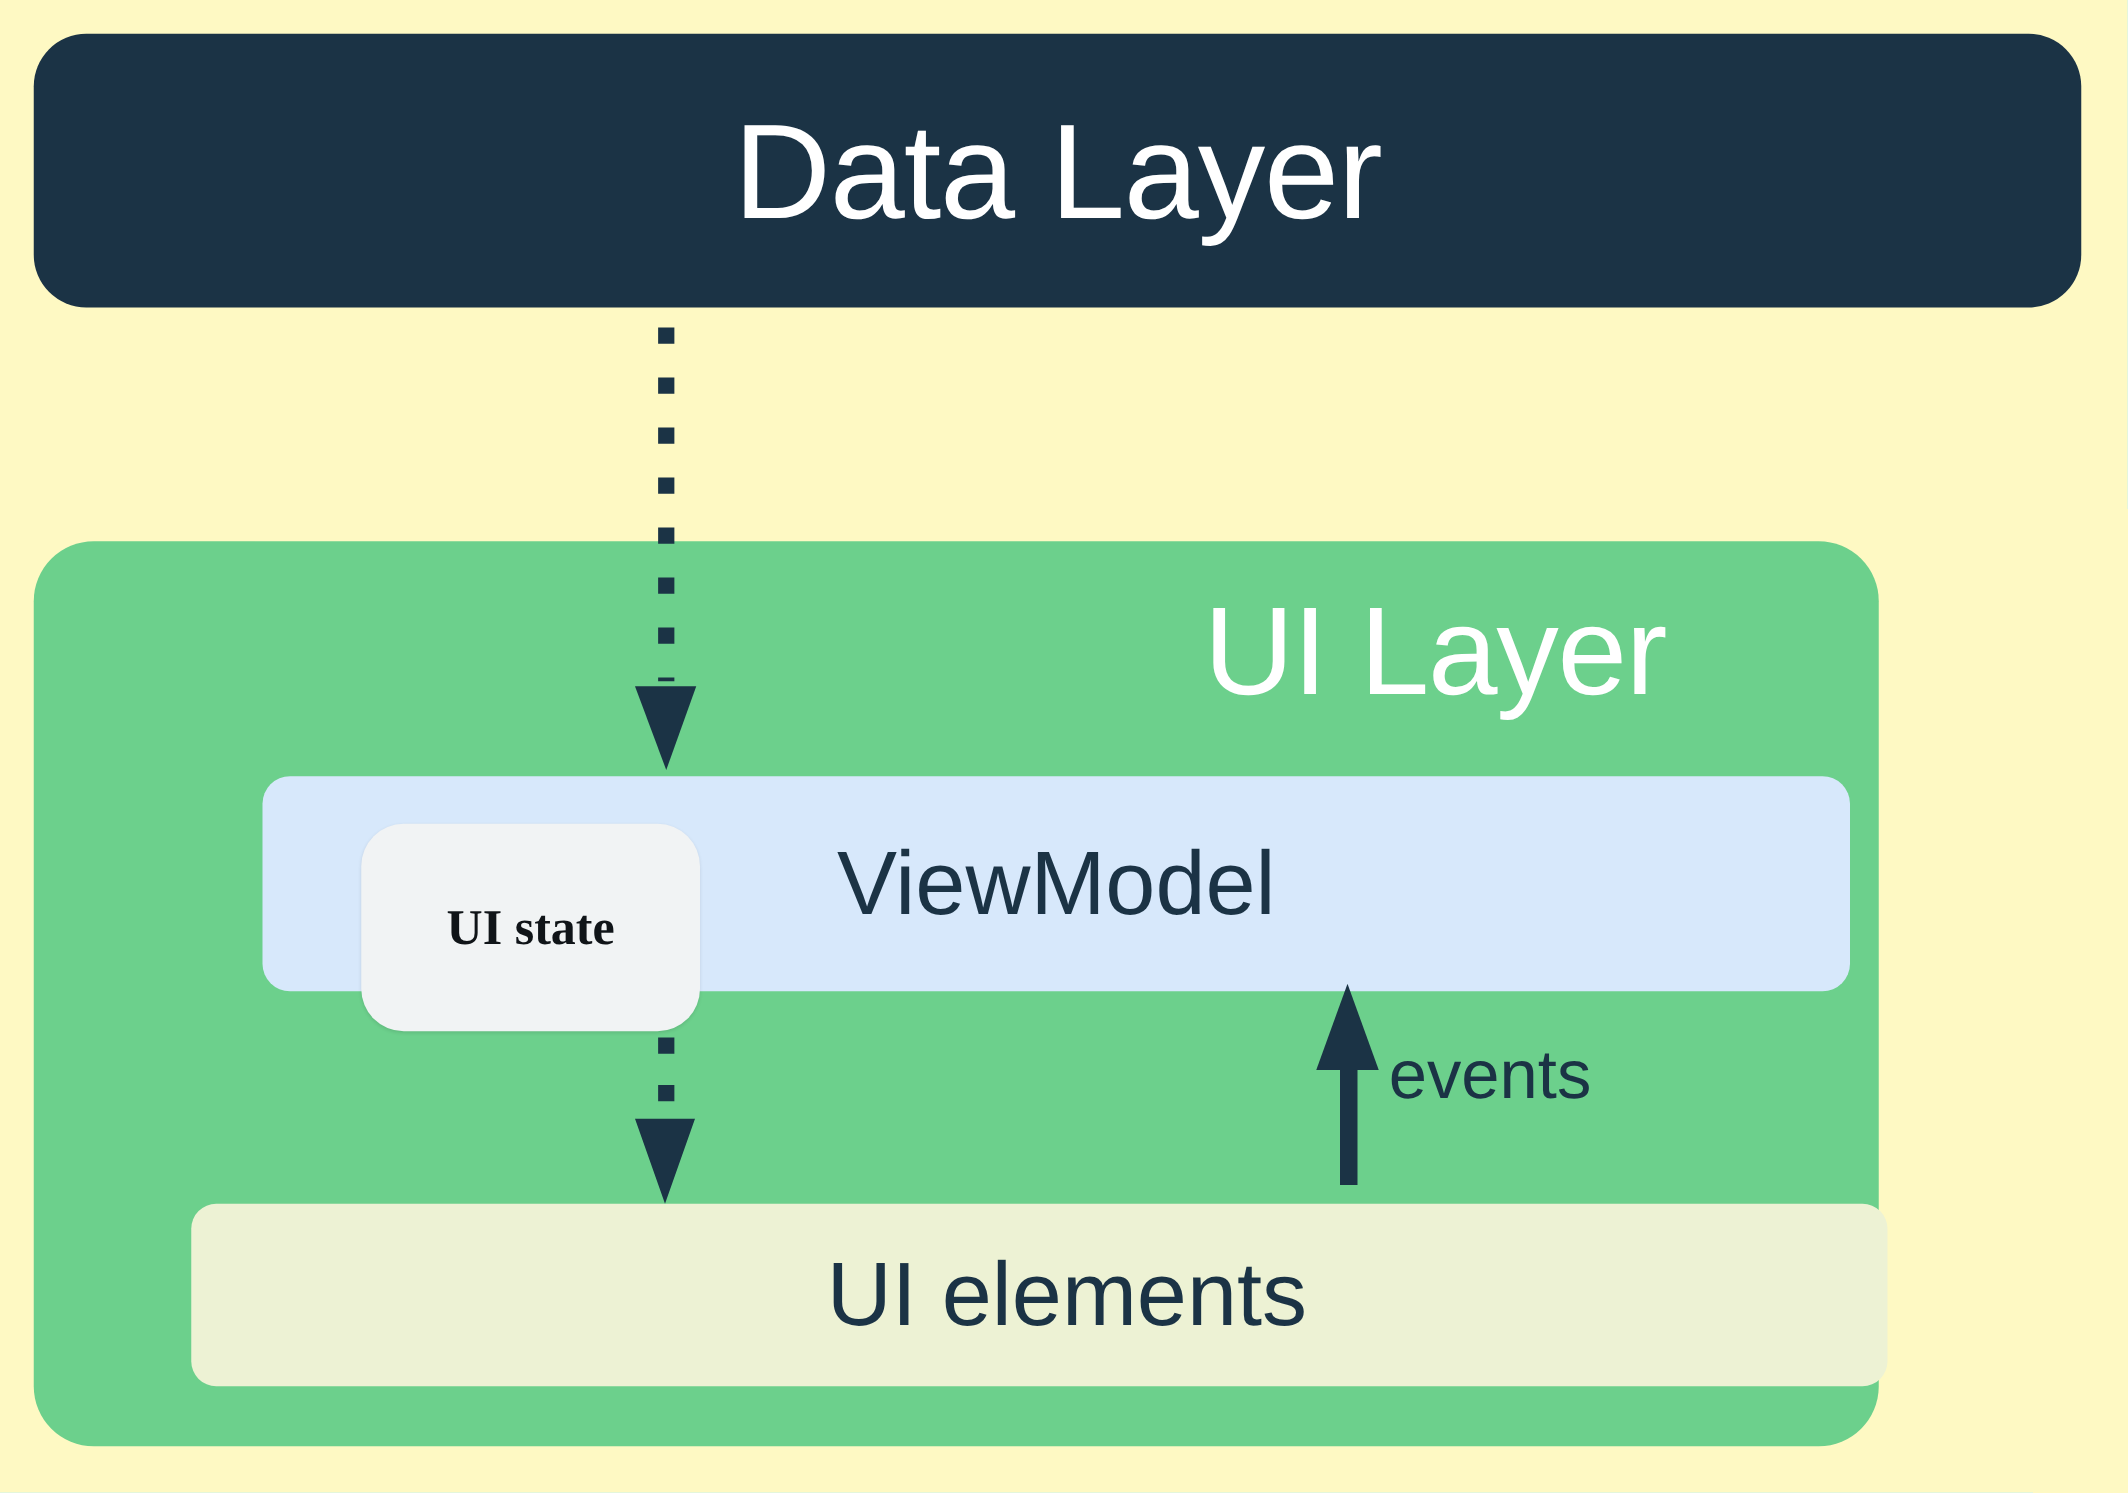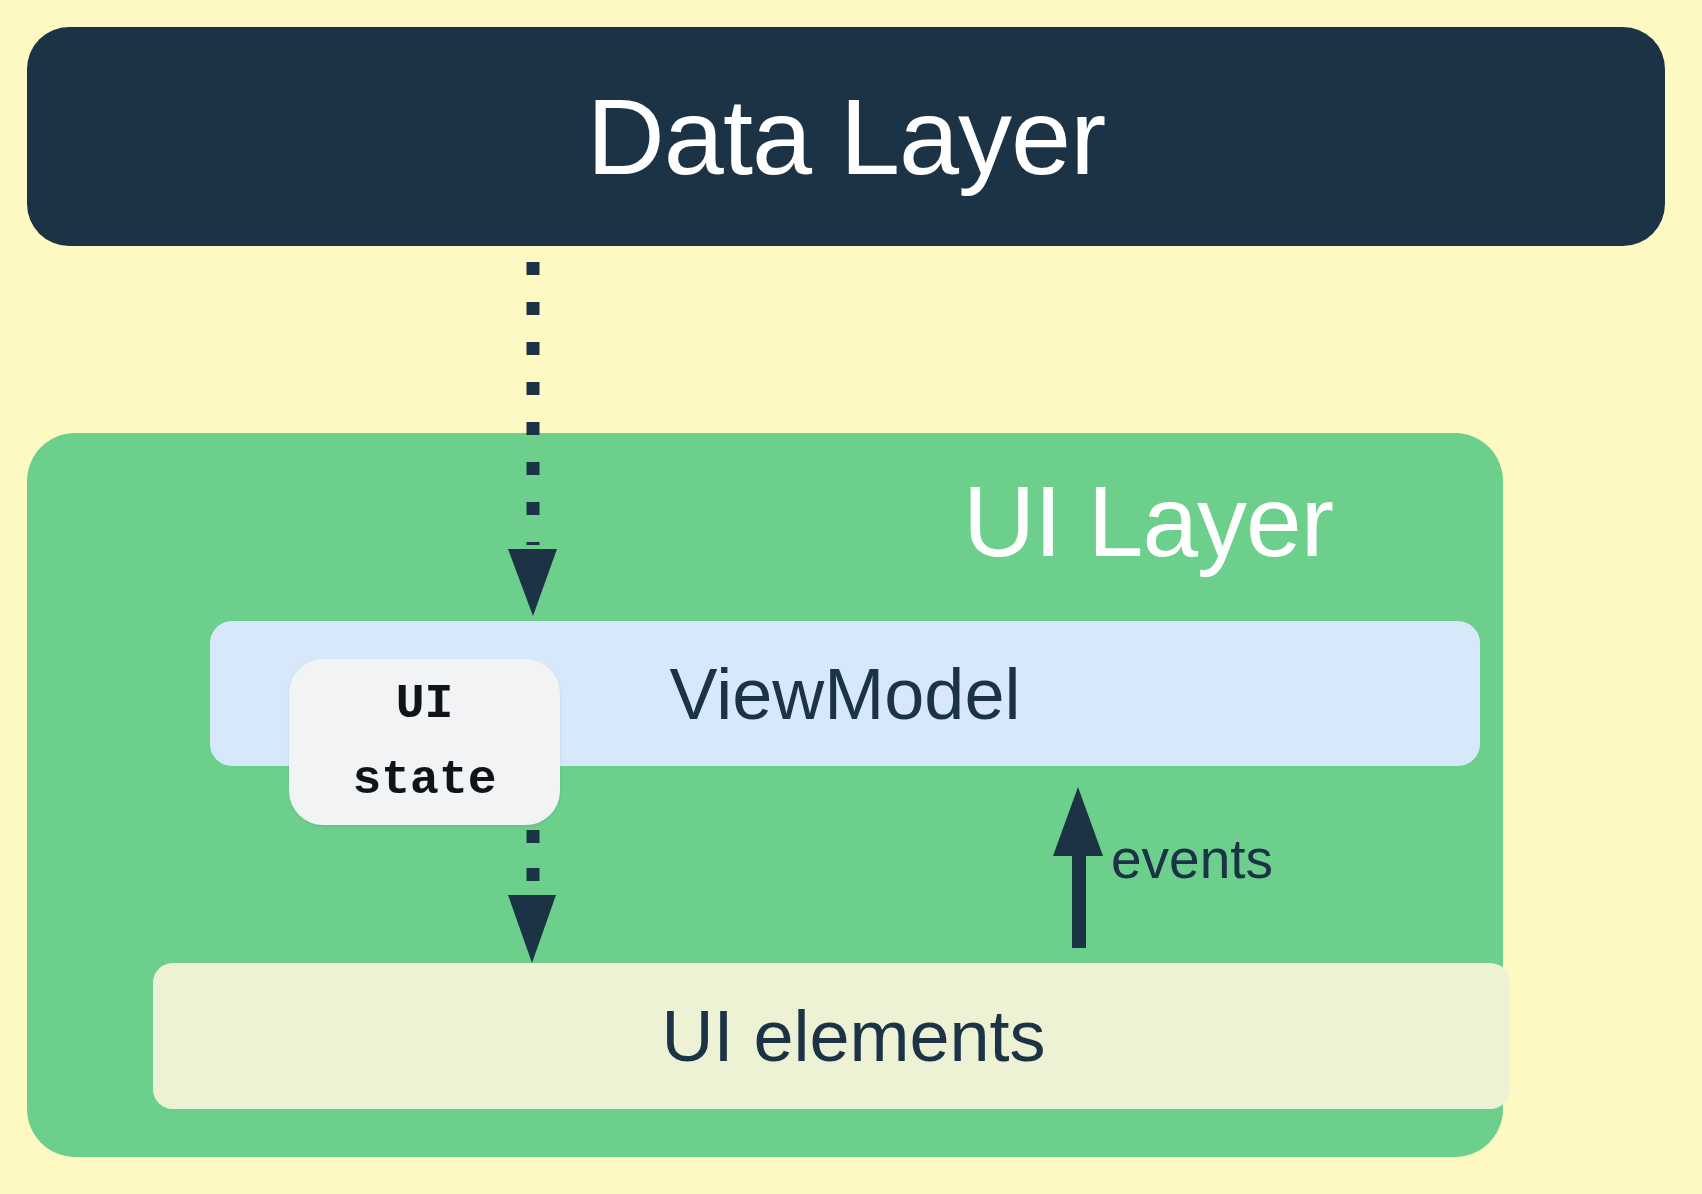--- a/index.html
+++ b/index.html
@@ -40,21 +40,21 @@
   }
   .ui-layer-title{
     position:absolute;
     top:33px;right:170px;
     color:var(--c-white);
     font-size:100px;line-height:1.1;
     letter-spacing:-1px;
   }
 
   .viewmodel{
-    left:210px;top:621px;width:1270px;height:145px;
+    left:210px;top:621px;width:1270px;height:172px;
     background:var(--c-blue);
     border-radius:22px;
     display:flex;align-items:center;justify-content:center;
     z-index:2;
   }
   .viewmodel span{
     color:var(--c-navy);
     font-size:72px;line-height:1;
   }
 
@@ -63,23 +63,23 @@
     background:var(--c-gray);
     border-radius:34px;
     display:flex;align-items:center;justify-content:center;
     text-align:center;
     z-index:3;
     box-shadow:0 1px 3px rgba(0,0,0,0.10);
   }
   .ui-state span{
     display:block;width:180px;
     color:var(--c-ink);
-    font-family:Liberation Mono, monospace;
+    font-family:Liberation Serif, serif;
     font-weight:700;
-    font-size:48px;line-height:76px;
+    font-size:40px;line-height:56px;
   }
 
   .ui-elements{
     left:153px;top:963px;width:1357px;height:146px;
     background:var(--c-yellow);
     border-radius:20px;
     display:flex;align-items:center;justify-content:center;
     z-index:2;
     padding-left:44px;
   }

